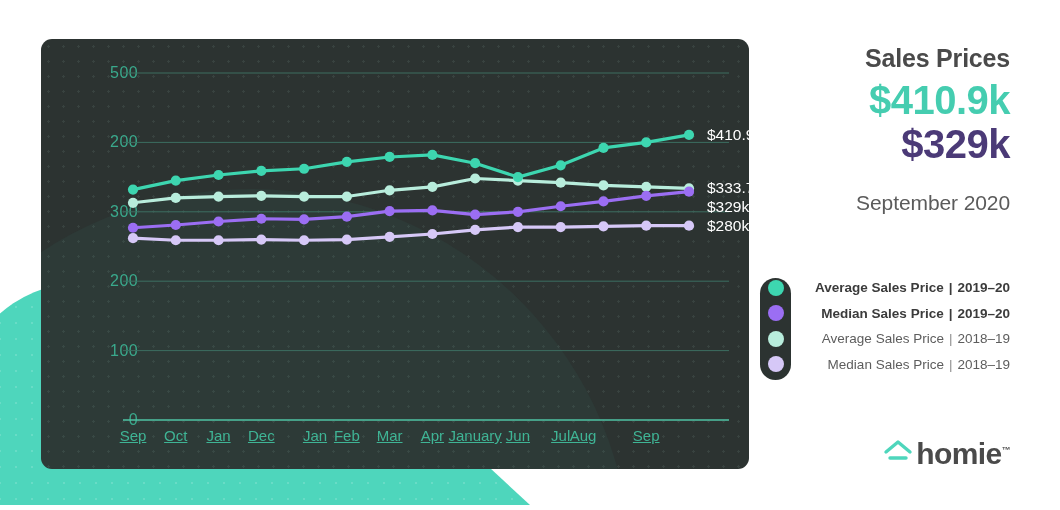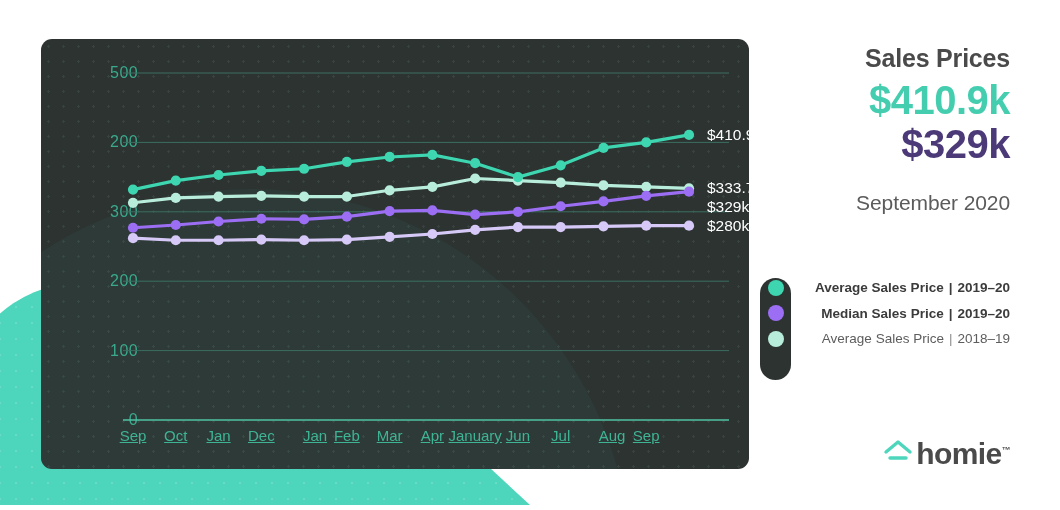--- a/index.html
+++ b/index.html
@@ -173,21 +173,21 @@
         <div class="xlab" style="left: 134.769px;">Oct</div>
         <div class="xlab" style="left: 177.538px;">Jan</div>
         <div class="xlab" style="left: 220.308px;">Dec</div>
         <div class="xlab" style="left: 274px;">Jan</div>
         <div class="xlab" style="left: 305.846px;">Feb</div>
         <div class="xlab" style="left: 348.615px;">Mar</div>
         <div class="xlab" style="left: 391.385px;">Apr</div>
         <div class="xlab" style="left: 434.154px;">January</div>
         <div class="xlab" style="left: 476.923px;">Jun</div>
         <div class="xlab" style="left: 519.692px;">Jul</div>
-        <div class="xlab" style="left: 571px;">Aug</div>
+        <div class="xlab" style="left: 542px;">Aug</div>
         <div class="xlab" style="left: 605.231px;">Sep</div>
       </div>
     <div id="endlabels">
         <div class="endlab" style="left: 666px; top: 95.8354px;">$410.9k</div>
         <div class="endlab" style="left: 666px; top: 149.412px;">$333.7k</div>
         <div class="endlab" style="left: 666px; top: 168.412px;">$329k</div>
         <div class="endlab" style="left: 666px; top: 187.412px;">$280k</div>
       </div>
   </div>
 
@@ -206,20 +206,24 @@
             <span class="ldot" style="background: rgb(61, 214, 176);"></span>
             <span class="ltext"><span>Average Sales Price</span><span class="lsep">|</span><span>2019–20</span></span>
           </div>
           <div class="lrow bold">
             <span class="ldot" style="background: rgb(155, 110, 243);"></span>
             <span class="ltext"><span>Median Sales Price</span><span class="lsep">|</span><span>2019–20</span></span>
           </div>
           <div class="lrow">
             <span class="ldot" style="background: rgb(184, 237, 220);"></span>
             <span class="ltext"><span>Average Sales Price</span><span class="lsep">|</span><span>2018–19</span></span>
+          </div>
+          <div class="lrow">
+            <span class="ldot" style="background: rgb(214, 200, 247);"></span>
+            <span class="ltext"><span>Median Sales Price</span><span class="lsep">|</span><span>2018–19</span></span>
           </div>
         </div>
     </div>
 
     <div class="logo">
       <span>
         <svg width="32" height="30" viewBox="0 0 32 30">
           <path d="M4 15 L16 5 L28 15" fill="none" stroke="#4ed6bc" stroke-width="3.4" stroke-linecap="round" stroke-linejoin="round"></path>
           <path d="M8 21 L24 21" fill="none" stroke="#4ed6bc" stroke-width="3.4" stroke-linecap="round"></path>
         </svg>

